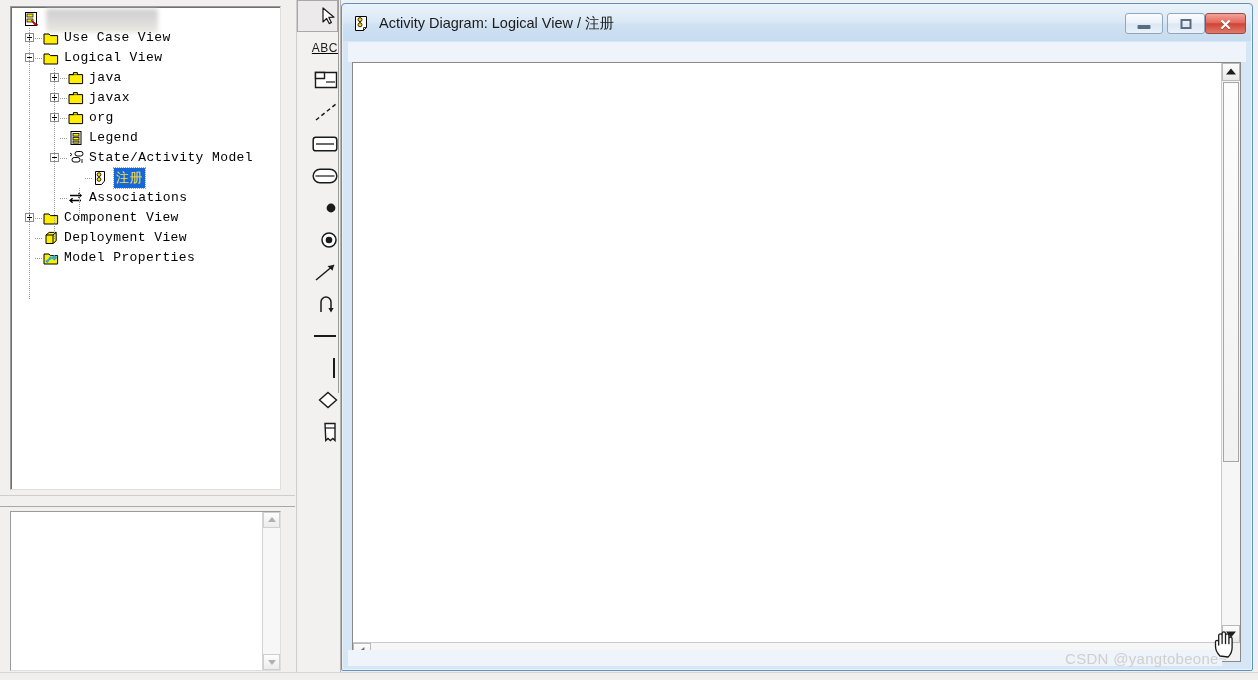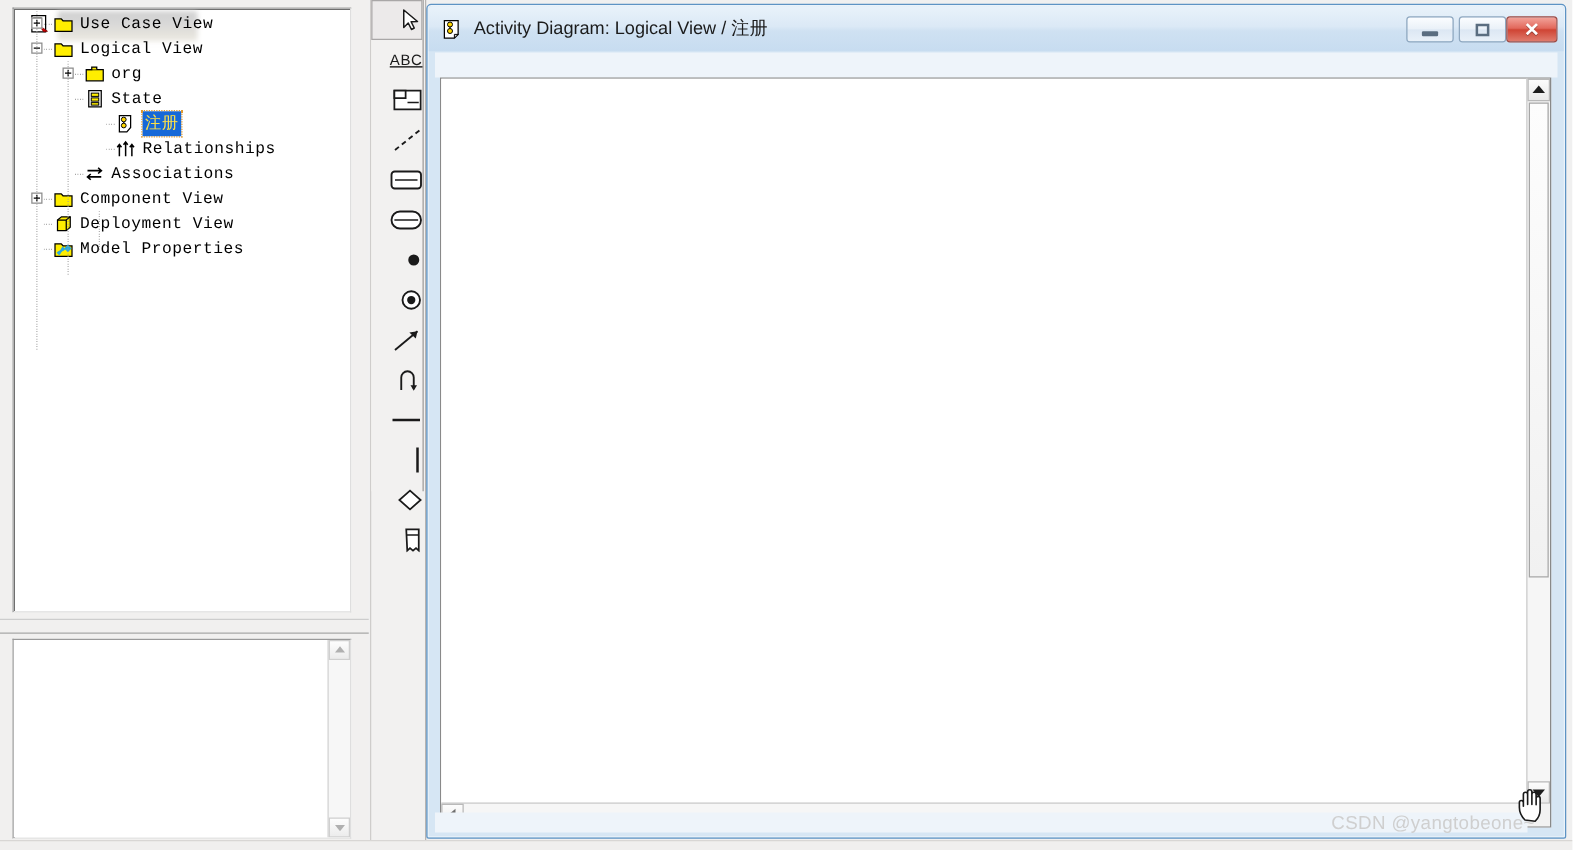--- a/index.html
+++ b/index.html
@@ -457,40 +457,62 @@
         <div id="redacted"></div>
 
         <div class="ic" style="left:13px; top:4px;">
           <svg width="16" height="16" viewBox="0 0 16 16">
             <rect x="1.5" y="1.5" width="11" height="13" fill="#fff" stroke="#000"></rect>
             <rect x="3" y="3" width="6" height="3" fill="#ffe400" stroke="#000" stroke-width="0.7"></rect>
             <rect x="3" y="8" width="6" height="3" fill="#ffe400" stroke="#000" stroke-width="0.7"></rect>
             <path d="M7 9 L14 14 L11 14.5 Z" fill="#d00000" stroke="#7a0000" stroke-width="0.6"></path>
           </svg>
         </div>
-        <div id="tree-rows" style="position: relative; ">
+        <div id="tree-rows" style="position: relative; margin-top: 19px;">
             <div class="tree-row">
               <span class="exp plus" style="left: 14px;"></span>
               <span class="guide-h" style="left: 24px; top: 10px; width: 7px;"></span>
               <span class="ic" style="left: 32px;">
                 <svg width="16" height="16" viewBox="0 0 16 16">
                   <path d="M1 4 h5 l1.4 1.6 h7.2 v8.4 h-13.6 z" fill="#ffee00" stroke="#000" stroke-width="1"></path>
                 </svg>
               </span>
               <span class="tree-label" style="position: absolute; left: 53px; top: 0px;">Use Case View</span>
             </div>
             <div class="tree-row">
               <span class="exp minus" style="left: 14px;"></span>
               <span class="guide-h" style="left: 24px; top: 10px; width: 7px;"></span>
               <span class="ic" style="left: 32px;">
                 <svg width="16" height="16" viewBox="0 0 16 16">
                   <path d="M1 4 h5 l1.4 1.6 h7.2 v8.4 h-13.6 z" fill="#ffee00" stroke="#000" stroke-width="1"></path>
                 </svg>
               </span>
               <span class="tree-label" style="position: absolute; left: 53px; top: 0px;">Logical View</span>
+            </div>
+            <div class="tree-row">
+              <span class="exp plus" style="left: 39px;"></span>
+              <span class="guide-h" style="left: 49px; top: 10px; width: 7px;"></span>
+              <span class="ic" style="left: 57px;">
+                <svg width="16" height="16" viewBox="0 0 16 16">
+                  <path d="M1 4.6 h13.6 v9 h-13.6 z" fill="#ffee00" stroke="#000" stroke-width="1"></path>
+                  <path d="M1 4.6 h4.4 v-2 h4 v2" fill="#ffee00" stroke="#000" stroke-width="1"></path>
+                </svg>
+              </span>
+              <span class="tree-label" style="position: absolute; left: 78px; top: 0px;">java</span>
+            </div>
+            <div class="tree-row">
+              <span class="exp plus" style="left: 39px;"></span>
+              <span class="guide-h" style="left: 49px; top: 10px; width: 7px;"></span>
+              <span class="ic" style="left: 57px;">
+                <svg width="16" height="16" viewBox="0 0 16 16">
+                  <path d="M1 4.6 h13.6 v9 h-13.6 z" fill="#ffee00" stroke="#000" stroke-width="1"></path>
+                  <path d="M1 4.6 h4.4 v-2 h4 v2" fill="#ffee00" stroke="#000" stroke-width="1"></path>
+                </svg>
+              </span>
+              <span class="tree-label" style="position: absolute; left: 78px; top: 0px;">javax</span>
             </div>
             <div class="tree-row">
               <span class="exp plus" style="left: 39px;"></span>
               <span class="guide-h" style="left: 49px; top: 10px; width: 7px;"></span>
               <span class="ic" style="left: 57px;">
                 <svg width="16" height="16" viewBox="0 0 16 16">
                   <path d="M1 4.6 h13.6 v9 h-13.6 z" fill="#ffee00" stroke="#000" stroke-width="1"></path>
                   <path d="M1 4.6 h4.4 v-2 h4 v2" fill="#ffee00" stroke="#000" stroke-width="1"></path>
                 </svg>
               </span>
@@ -499,46 +521,46 @@
             <div class="tree-row">
               <span class="guide-h" style="left: 49px; top: 10px; width: 7px;"></span>
               <span class="ic" style="left: 57px;">
                 <svg width="16" height="16" viewBox="0 0 16 16">
                   <rect x="3" y="1.5" width="10" height="13" fill="#ffffff" stroke="#000" stroke-width="1"></rect>
                   <rect x="5" y="3.5" width="6" height="2.6" fill="#ffee00" stroke="#000" stroke-width="0.8"></rect>
                   <rect x="5" y="7.3" width="6" height="2.6" fill="#ffee00" stroke="#000" stroke-width="0.8"></rect>
                   <rect x="5" y="11.1" width="6" height="2" fill="#ffee00" stroke="#000" stroke-width="0.8"></rect>
                 </svg>
               </span>
-              <span class="tree-label" style="position: absolute; left: 78px; top: 0px;">State</span>
+              <span class="tree-label" style="position: absolute; left: 78px; top: 0px;">Legend</span>
+            </div>
+            <div class="tree-row">
+              <span class="exp minus" style="left: 39px;"></span>
+              <span class="guide-h" style="left: 49px; top: 10px; width: 7px;"></span>
+              <span class="ic" style="left: 57px;">
+                <svg width="16" height="16" viewBox="0 0 16 16">
+                  <rect x="7" y="1.5" width="8" height="4.5" rx="2.2" fill="#ffffff" stroke="#000" stroke-width="1"></rect>
+                  <rect x="4" y="7.5" width="8" height="4.5" rx="2.2" fill="#ffffff" stroke="#000" stroke-width="1"></rect>
+                  <path d="M2 3 l2 1.5 -2 1.5" fill="none" stroke="#000" stroke-width="0.9"></path>
+                  <line x1="14" y1="9" x2="14" y2="13" stroke="#000" stroke-width="0.9"></line>
+                </svg>
+              </span>
+              <span class="tree-label" style="position: absolute; left: 78px; top: 0px;">State/Activity Model</span>
             </div>
             <div class="tree-row">
               <span class="guide-h" style="left: 74px; top: 10px; width: 7px;"></span>
               <span class="ic" style="left: 82px;">
                 <svg width="16" height="16" viewBox="0 0 16 16">
                   <path d="M2.5 1.5 h9 v9.5 l-3 3.5 h-6 z" fill="#ffffff" stroke="#000" stroke-width="1"></path>
                   <circle cx="6" cy="4.6" r="1.9" fill="#ffd700" stroke="#000" stroke-width="0.8"></circle>
                   <circle cx="6" cy="9.4" r="1.9" fill="#ffd700" stroke="#000" stroke-width="0.8"></circle>
                   <line x1="6" y1="6.5" x2="6" y2="7.5" stroke="#000" stroke-width="0.9"></line>
                 </svg>
               </span>
               <span class="tree-label selected" style="position: absolute; left: 103px; top: 0px;">注册</span>
-            </div>
-            <div class="tree-row">
-              <span class="guide-h" style="left: 74px; top: 10px; width: 7px;"></span>
-              <span class="ic" style="left: 82px;">
-                <svg width="16" height="16" viewBox="0 0 16 16">
-                  <g stroke="#000" stroke-width="1.2" fill="none">
-                    <path d="M2.5 14 v-9 M0.8 6.8 l1.7 -2.2 l1.7 2.2"></path>
-                    <path d="M7.5 14 v-11 M5.8 4.8 l1.7 -2.2 l1.7 2.2"></path>
-                    <path d="M12.5 14 v-9 M10.8 6.8 l1.7 -2.2 l1.7 2.2"></path>
-                  </g>
-                </svg>
-              </span>
-              <span class="tree-label" style="position: absolute; left: 103px; top: 0px;">Relationships</span>
             </div>
             <div class="tree-row">
               <span class="guide-h" style="left: 49px; top: 10px; width: 7px;"></span>
               <span class="ic" style="left: 57px;">
                 <svg width="16" height="16" viewBox="0 0 16 16">
                   <g stroke="#000" stroke-width="1.3" fill="none">
                     <path d="M2 5.5 h11 M10.5 3.2 l2.6 2.3 l-2.6 2.3"></path>
                     <path d="M13 10.5 h-11 M4.6 8.2 l-2.6 2.3 l2.6 2.3"></path>
                   </g>
                 </svg>

